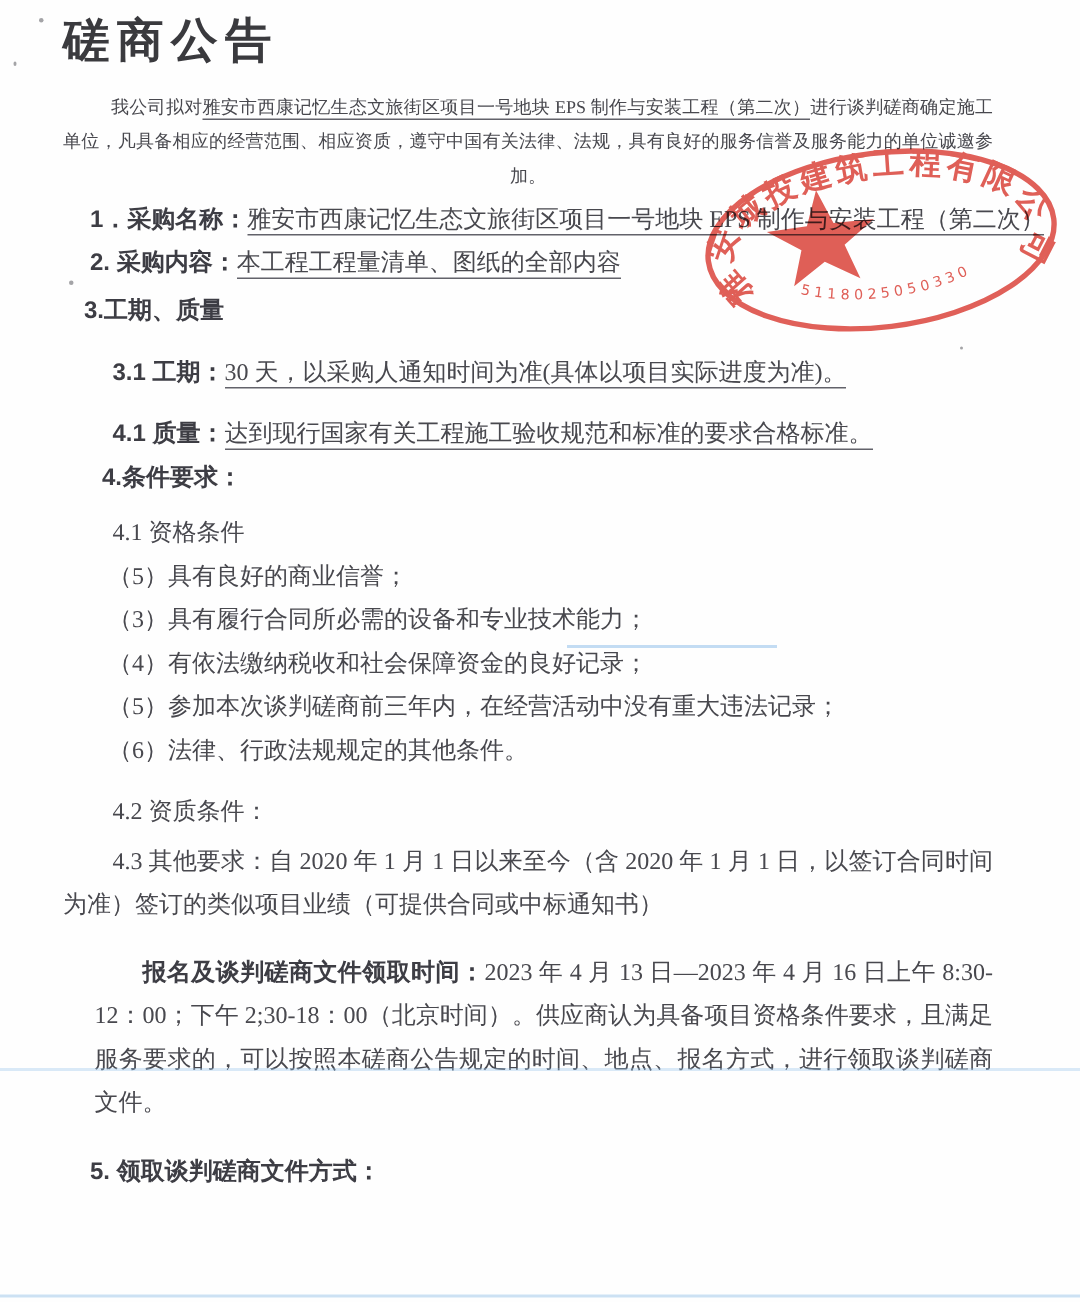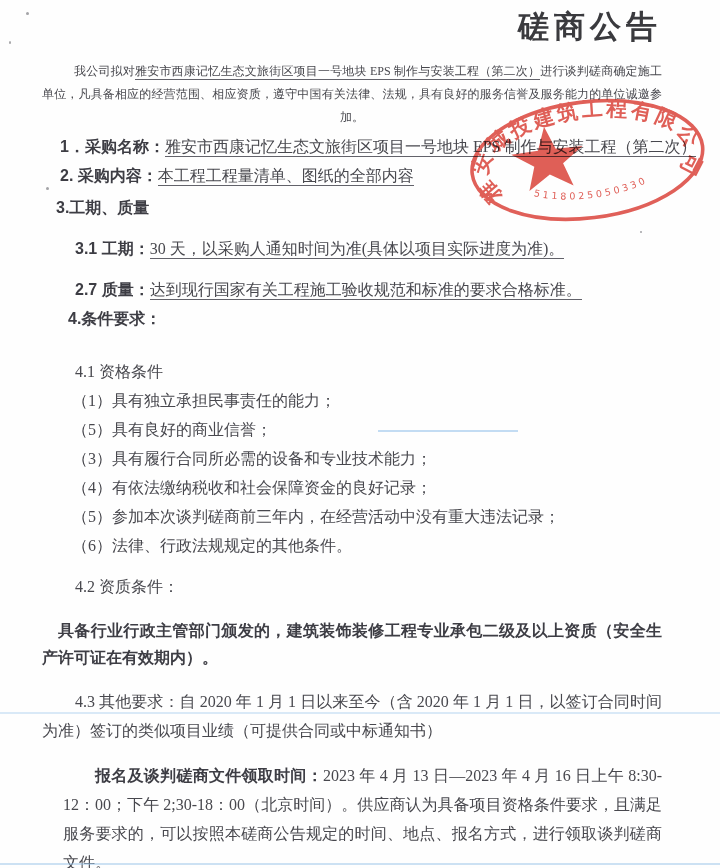--- a/index.html
+++ b/index.html
@@ -11,21 +11,21 @@
   .page{
     position:relative;
     width:720px;height:868px;
     background:#fefefe;
     overflow:hidden;
     box-sizing:border-box;
     padding:6px 58px 0 42px;
     color:#48484e;
   }
   .title{
-    text-align:right;
+    text-align:left;
     font-size:31px;
     font-weight:700;
     color:#3a3a3e;
     letter-spacing:5px;
     line-height:42px;
     margin-bottom:12px;
   }
   .intro{
     font-size:12px;
     line-height:23px;
@@ -36,21 +36,21 @@
   }
   .line{font-size:16px;line-height:29px;white-space:nowrap;}
   .hei{font-family:"Liberation Sans",sans-serif;font-weight:700;color:#3d3d44;}
   .ul{border-bottom:1.2px solid rgba(70,70,80,.85);padding-bottom:1px;}
   .ind14{padding-left:14px;}
   .ind18{padding-left:18px;}
   .ind26{padding-left:26px;}
   .ind30{padding-left:30px;}
   .ind33{padding-left:33px;margin-top:12px;}
   .mt4{margin-top:3px;}
-  .mt8{margin-top:24px;}
+  .mt8{margin-top:8px;}
   .para{
     font-size:16px;
     text-align:justify;
     white-space:normal;
   }
   .p42{line-height:27px;text-indent:16px;color:#3d3d44;}
   .p42 .b{font-family:"Liberation Sans",sans-serif;font-weight:700;}
   .p43{line-height:29px;text-indent:33px;margin-top:4px;}
   .psign{line-height:29px;text-indent:32px;margin-left:21px;}
   .lh31{line-height:31px;}
@@ -86,36 +86,34 @@
   <p class="intro"><span>我公司拟对</span><span class="ul">雅安市西康记忆生态文旅街区项目一号地块 EPS 制作与安装工程（第二次）</span><span>进行谈判磋商确定施工单位，凡具备相应的经营范围、相应资质，遵守中国有关法律、法规，具有良好的服务信誉及服务能力的单位诚邀参加。</span></p>
 
   <div class="line ind18 mt4"><span class="hei">1．采购名称：</span><span class="ul">雅安市西康记忆生态文旅街区项目一号地块 EPS 制作与安装工程（第二次）</span></div>
 
   <div class="line ind18"><span class="hei">2.  采购内容：</span><span class="ul">本工程工程量清单、图纸的全部内容</span></div>
 
   <div class="line ind14 mt4"><span class="hei">3.工期、质量</span></div>
 
   <div class="line ind33"><span class="hei">3.1 工期：</span><span class="ul">30 天，以采购人通知时间为准(具体以项目实际进度为准)。</span></div>
 
-  <div class="line ind33"><span class="hei">2.7 质量：</span><span class="ul">达到现行国家有关工程施工验收规范和标准的要求合格标准。</span></div>
+  <div class="line ind33"><span class="hei">4.1 质量：</span><span class="ul">达到现行国家有关工程施工验收规范和标准的要求合格标准。</span></div>
 
   <div class="line ind26"><span class="hei">4.条件要求：</span></div>
 
   <div class="line ind33 mt8"><span>4.1 资格条件</span></div>
 
-  <div class="line ind30">（1）具有独立承担民事责任的能力；</div>
   <div class="line ind30">（5）具有良好的商业信誉；</div>
   <div class="line ind30">（3）具有履行合同所必需的设备和专业技术能力；</div>
   <div class="line ind30">（4）有依法缴纳税收和社会保障资金的良好记录；</div>
   <div class="line ind30">（5）参加本次谈判磋商前三年内，在经营活动中没有重大违法记录；</div>
   <div class="line ind30">（6）法律、行政法规规定的其他条件。</div>
 
   <div class="line ind33"><span>4.2 资质条件：</span></div>
 
-  <p class="para p42"><span class="b">具备行业行政主管部门颁发的，建筑装饰装修工程专业承包二级及以上资质（安全生产许可证在有效期内）。</span></p>
 
   <p class="para p43"><span>4.3 其他要求：</span><span>自 2020 年 1 月 1 日以来至今（含  2020 年 1 月 1 日，以签订合同时间为准）签订的类似项目业绩（可提供合同或中标通知书）</span></p>
 
   <p class="para psign"><span class="hei">报名及谈判磋商文件领取时间：</span><span>2023 年 4 月 13 日—2023 年 4 月 16 日上午 8:30-12：00；下午 2;30-18：00（北京时间）。供应商认为具备项目资格条件要求，且满足服务要求的，可以按照本磋商公告规定的时间、地点、报名方式，进行领取谈判磋商文件。</span></p>
 
   <div class="line ind18 lh31"><span class="hei">5.  领取谈判磋商文件方式：</span></div>
 
   <svg class="seal" viewBox="0 0 246 134" width="246" height="134" xmlns="http://www.w3.org/2000/svg">
     <ellipse cx="123" cy="70" rx="116" ry="58" fill="none" stroke="#dd4a42" stroke-width="3.6"></ellipse>
     <path id="sealTopArc" d="M 40 97 A 100 45 0 1 1 206 97" fill="none"></path>

